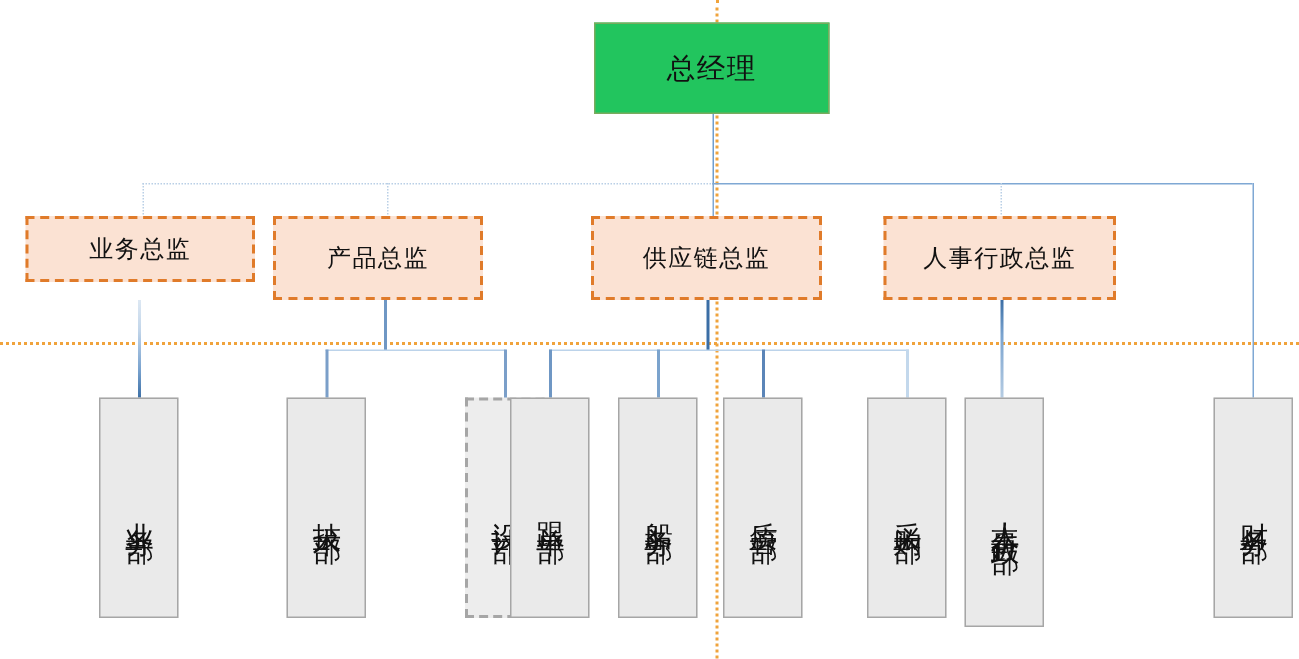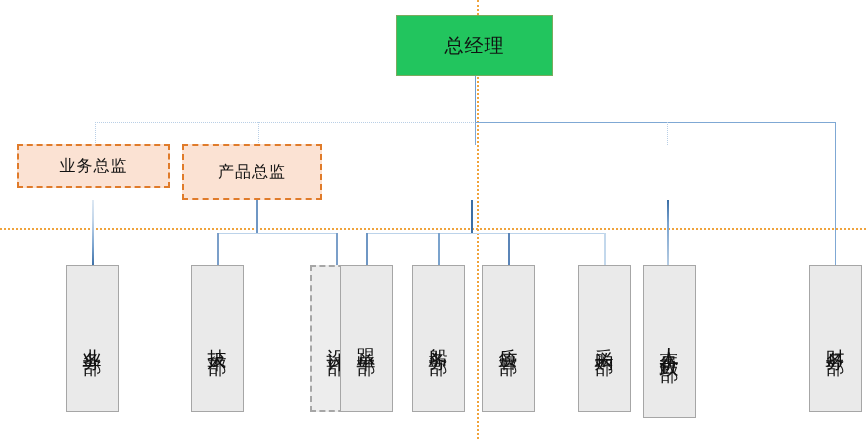--- a/index.html
+++ b/index.html
@@ -138,21 +138,27 @@
   </div>
 
   <div class="node node-dir" style="left:17px;top:144px;width:153px;height:44px;font-family:Liberation Serif, serif;">
     <span>业务总监</span>
   </div>
 
   <div class="node node-dir" style="left:182px;top:144px;width:140px;height:56px;">
     <span>产品总监</span>
   </div>
 
+  <div class="node node-dir" style="left:394px;top:144px;width:154px;height:56px;">
+    <span>供应链总监</span>
+  </div>
 
+  <div class="node node-dir" style="left:589px;top:144px;width:155px;height:56px;">
+    <span>人事行政总监</span>
+  </div>
 
   <div class="node node-dept" style="left:66px;top:265px;width:53px;height:147px;">
     <span class="vtext">业务部</span>
   </div>
 
   <div class="node node-dept" style="left:191px;top:265px;width:53px;height:147px;">
     <span class="vtext">技术部</span>
   </div>
 
   <div class="node node-dept dashed" style="left:310px;top:265px;width:53px;height:147px;">

